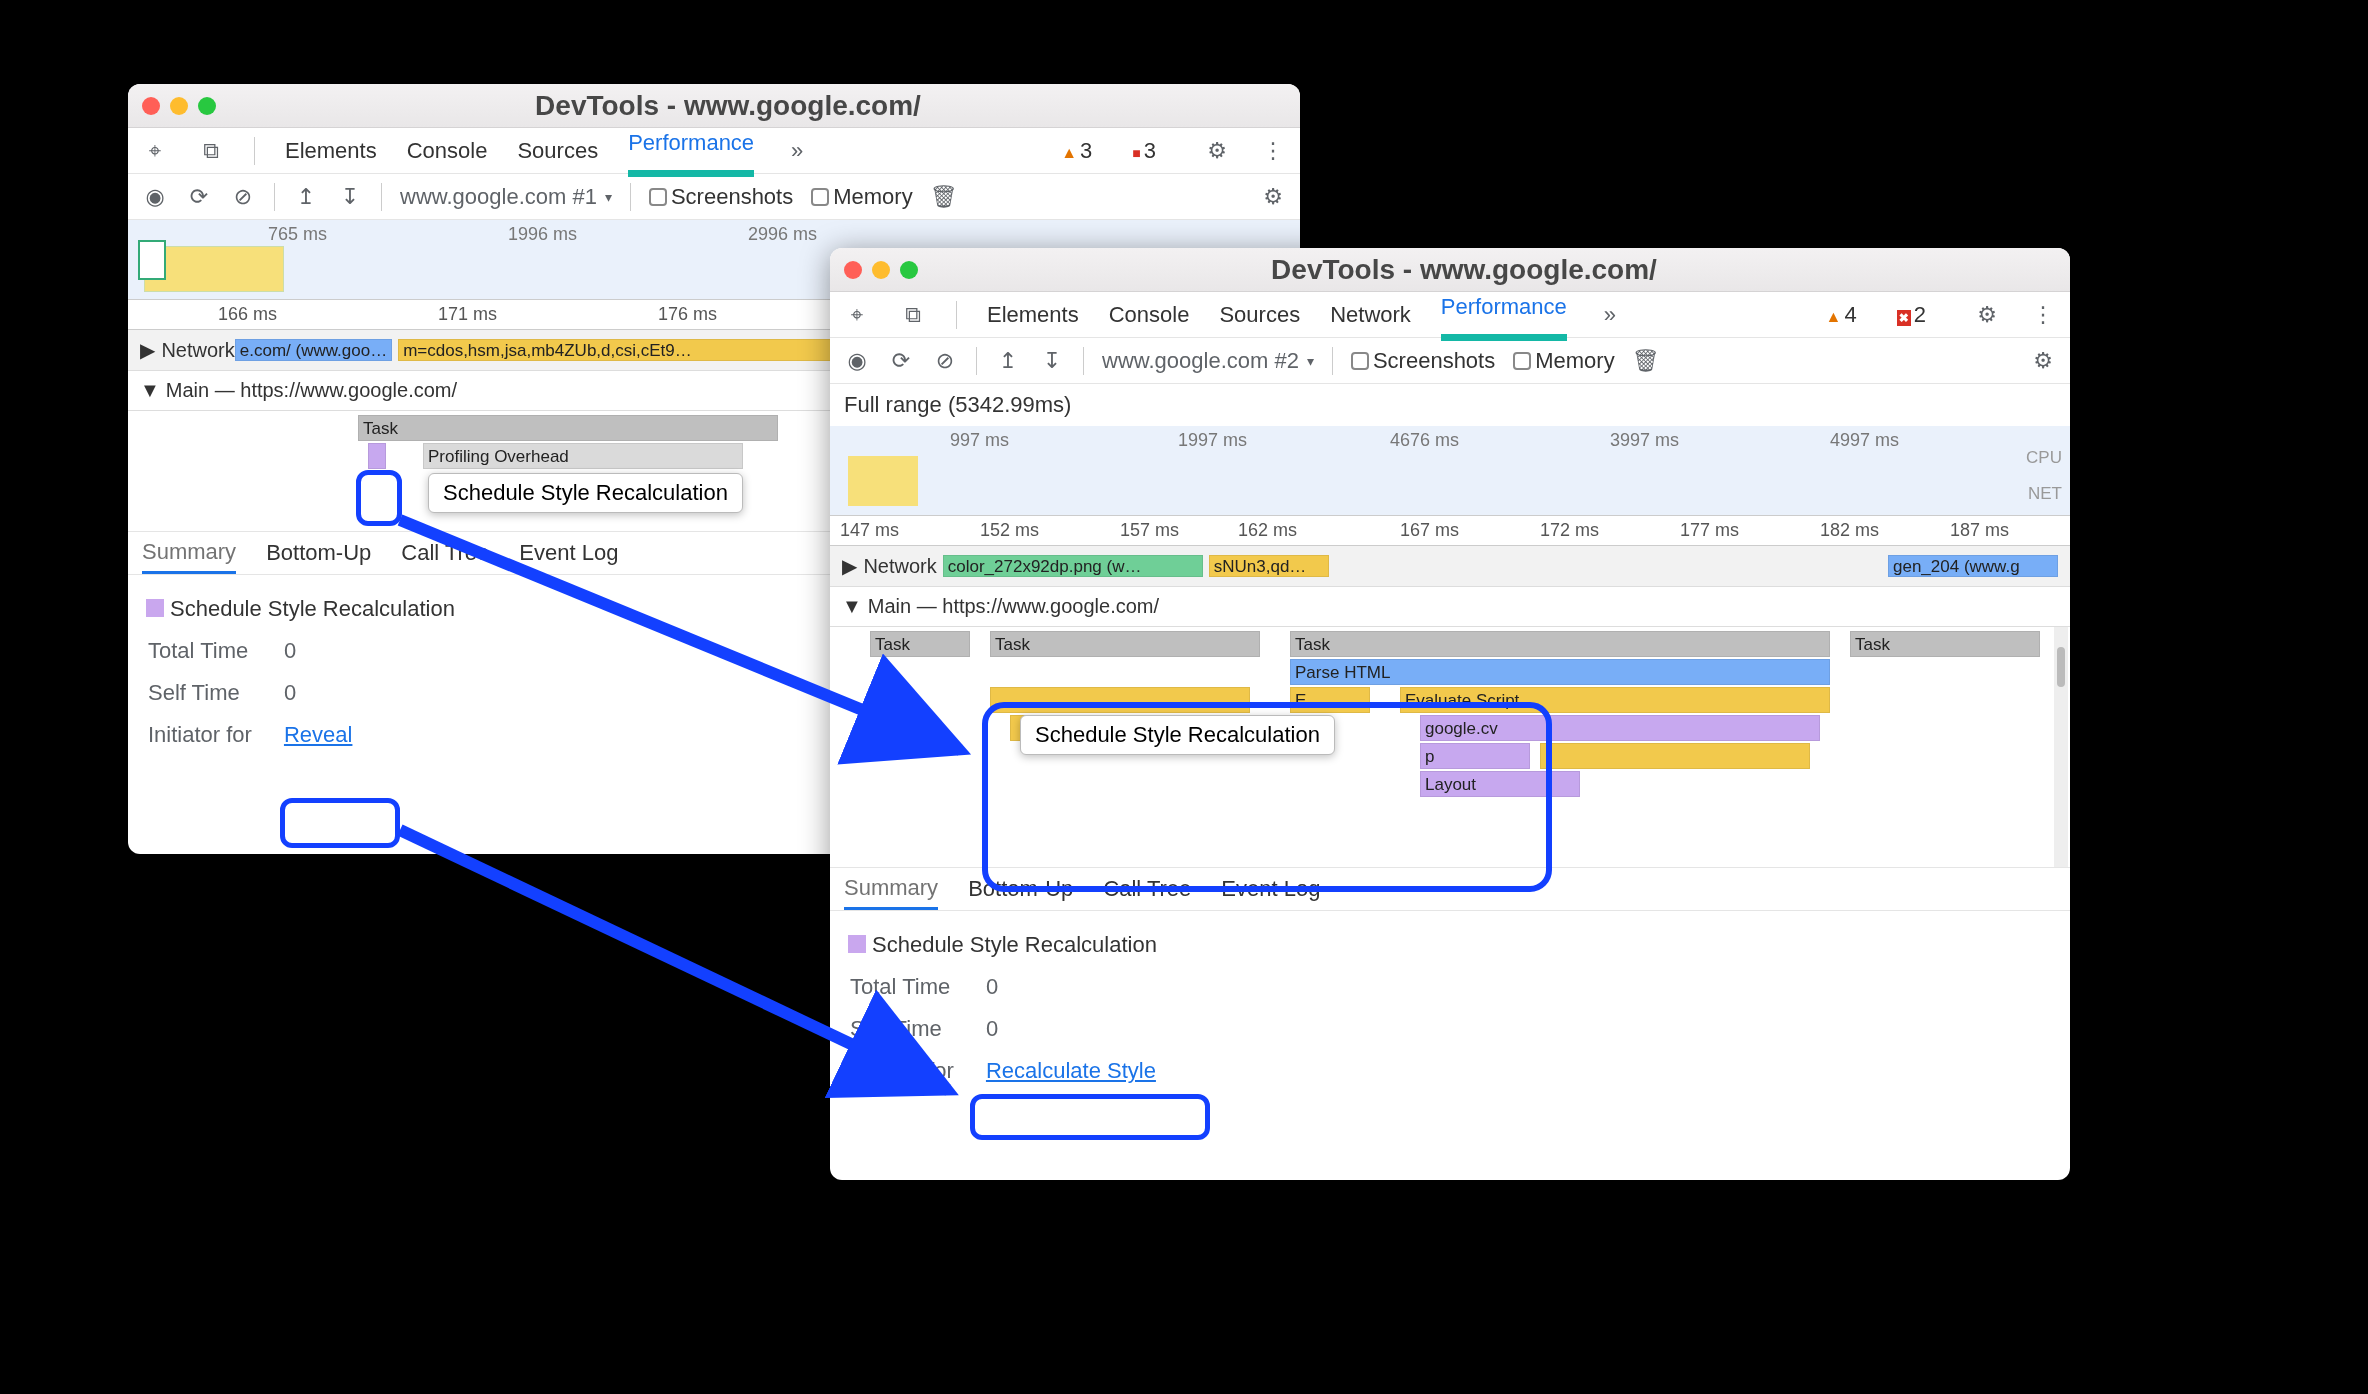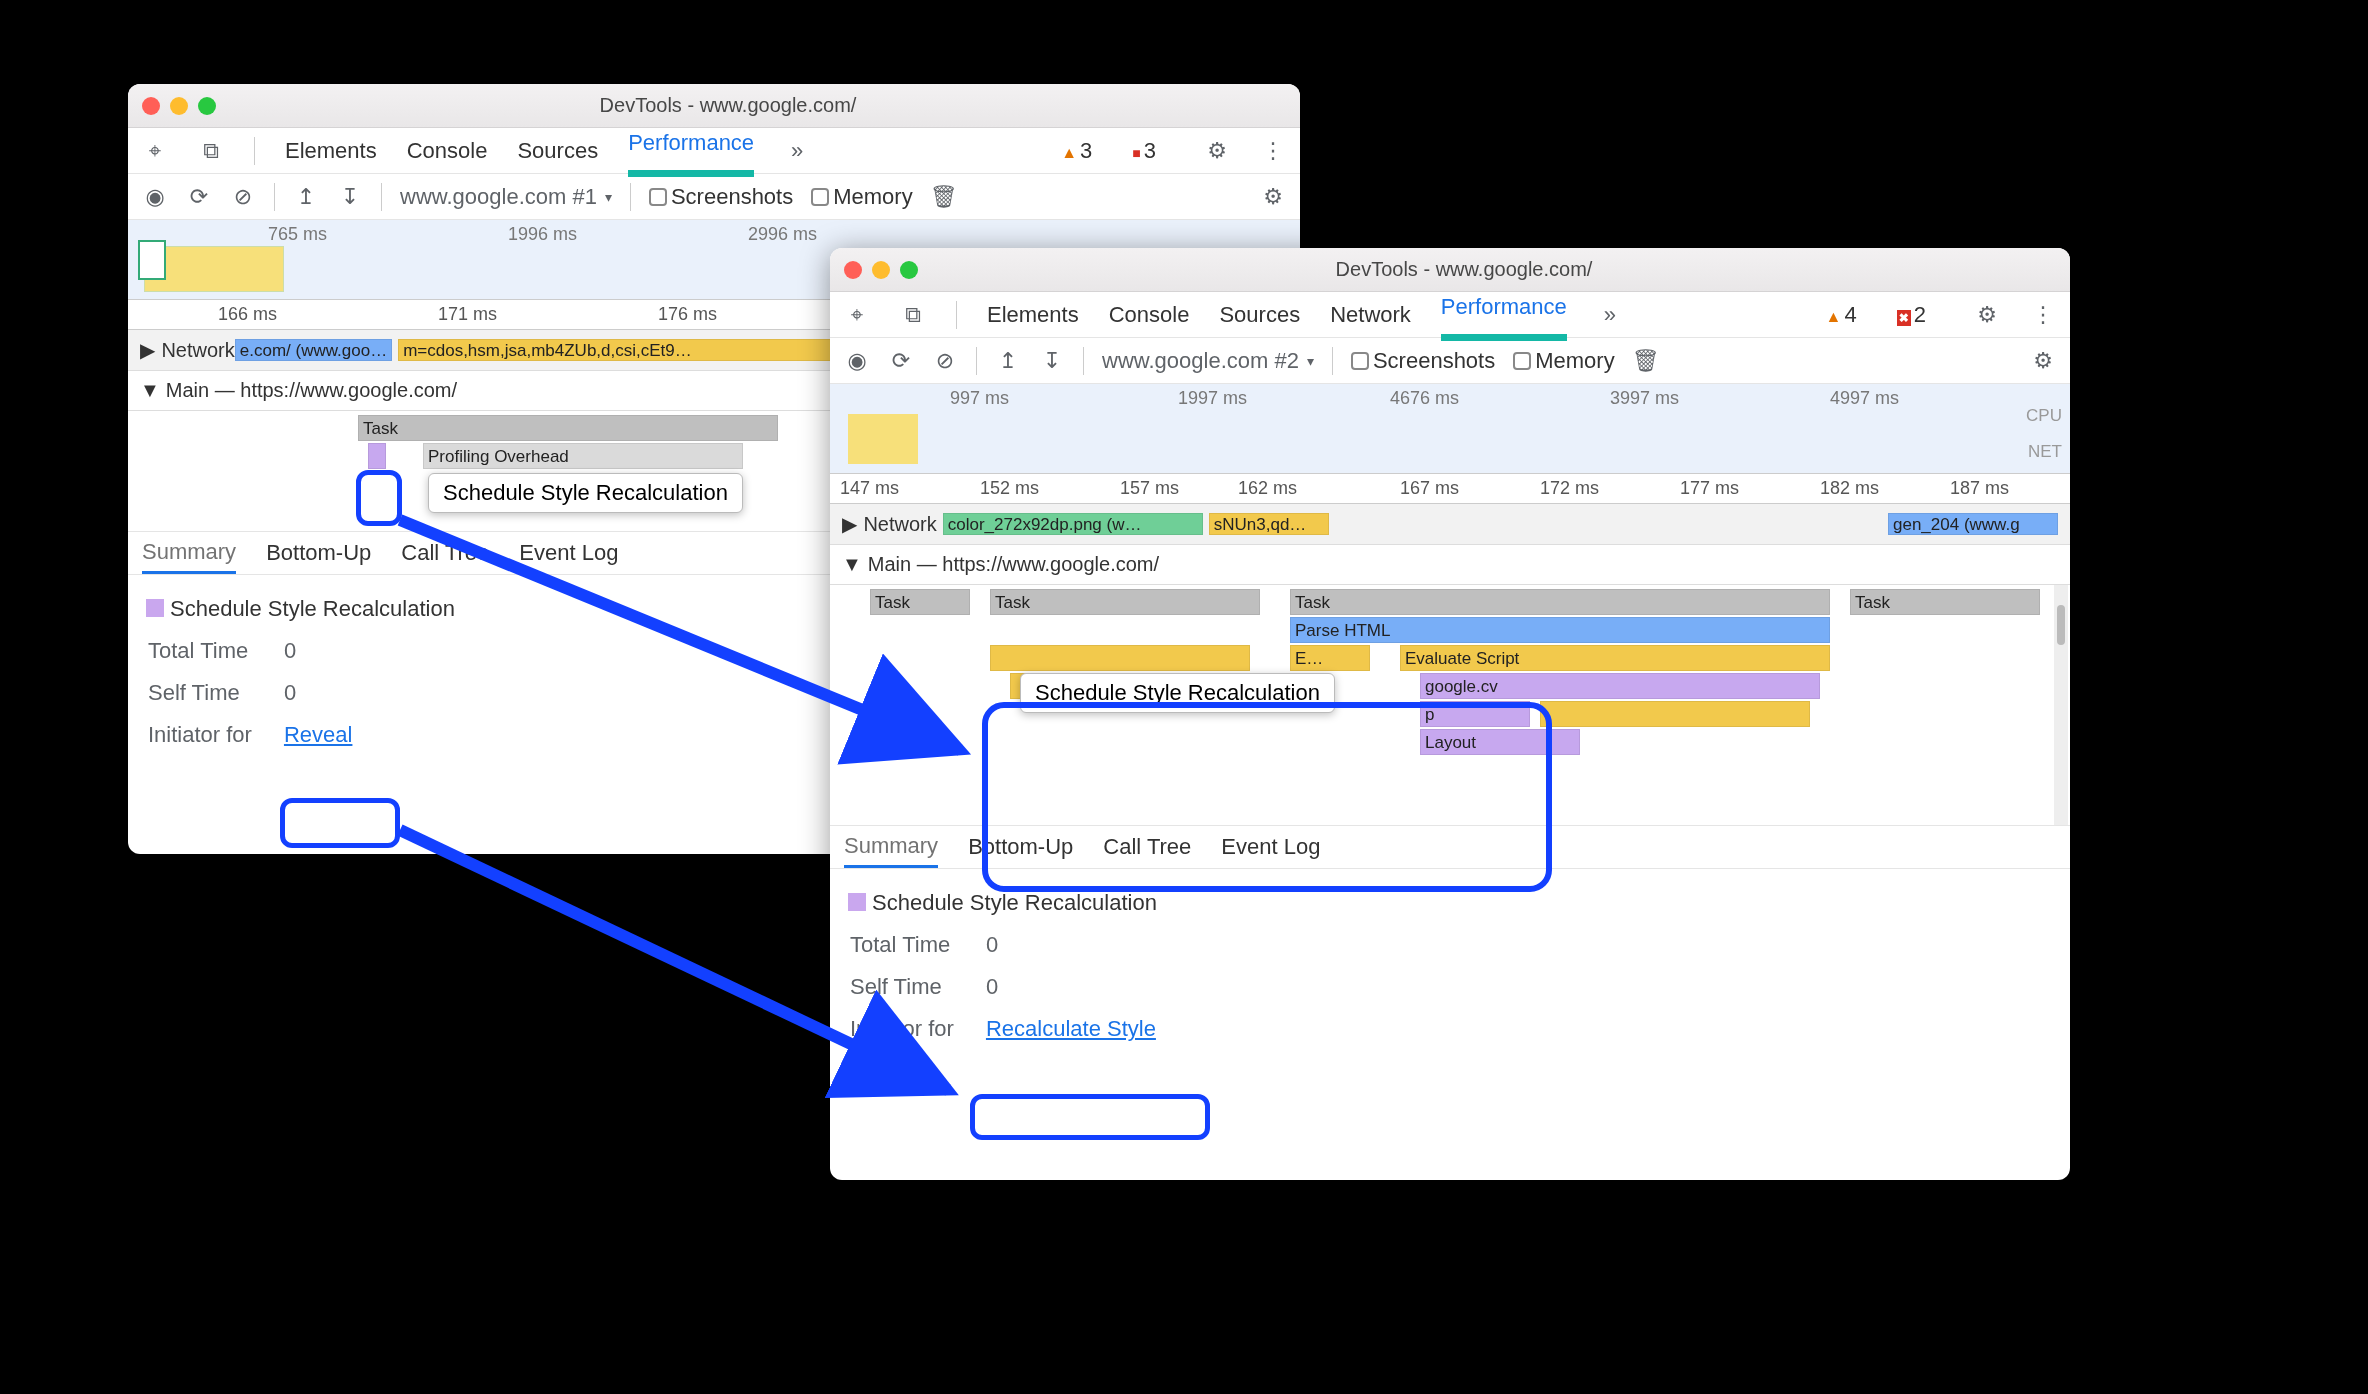--- a/index.html
+++ b/index.html
@@ -2,21 +2,21 @@
 <html><head>
 <meta charset="utf-8">
 <style>
   * { box-sizing: border-box; margin: 0; padding: 0; font-family: -apple-system, "Helvetica Neue", Arial, sans-serif; }
   body { background: #000; width: 2368px; height: 1394px; transform-origin: top left; }
 
   .window { position: absolute; background: #fff; border-radius: 12px; box-shadow: 0 4px 30px rgba(0,0,0,.4); overflow: hidden; }
   #win1 { left: 128px; top: 84px;  width: 1172px; height: 770px; }
   #win2 { left: 830px; top: 248px; width: 1240px; height: 932px; }
 
-  .titlebar { height: 44px; display: flex; align-items: center; padding-left: 14px; background: linear-gradient(#f3f1f2,#e9e7e8); border-bottom:1px solid #d5d3d4; font-size: 20px; font-weight: 400; color:#474747; }
+  .titlebar { height: 44px; display: flex; align-items: center; padding-left: 14px; background: linear-gradient(#f3f1f2,#e9e7e8); border-bottom:1px solid #d5d3d4; font-size: 28px; font-weight: 700; color:#474747; }
   .traffic { display:flex; gap:10px; margin-right: 30px; }
   .dot { width:18px; height:18px; border-radius:50%; }
   .dot.red{background:#ff5f57;} .dot.yel{background:#febc2e;} .dot.grn{background:#28c840;}
   .title-text{ flex:1; text-align:center; margin-right:90px;}
 
   .row { display:flex; align-items:center; height:46px; border-bottom:1px solid #e5e5e5; font-size:22px; color:#333; }
   .tabs-top { gap:30px; padding:0 14px; }
   .tab-top { cursor:pointer; color:#333;}
   .tab-top.active { color:#1a73e8; border-bottom:7px solid #14b8a6; padding-bottom:14px; margin-bottom:-6px;}
   .spacer{flex:1;}
@@ -207,20 +207,21 @@
     <span class="sep"></span>
     <span class="sel">www.google.com #2</span>
     <span class="sep"></span>
     <label><span class="chk"></span><span>Screenshots</span></label>
     <label><span class="chk"></span><span>Memory</span></label>
     <span class="icon">🗑</span>
     <span class="spacer"></span>
     <span class="icon">⚙</span>
   </div>
 
+  <div style="padding:8px 14px; font-size:22px; color:#333;">Full range (5342.99ms)</div>
 
   <div class="overview" style="height:90px;">
     <span class="ov-ticks" style="left:120px;">997 ms</span>
     <span class="ov-ticks" style="left:348px;">1997 ms</span>
     <span class="ov-ticks" style="left:560px;">4676 ms</span>
     <span class="ov-ticks" style="left:780px;">3997 ms</span>
     <span class="ov-ticks" style="left:1000px;">4997 ms</span>
     <span style="position:absolute;right:8px;top:22px;font-size:17px;color:#999;">CPU</span>
     <span style="position:absolute;right:8px;top:58px;font-size:17px;color:#999;">NET</span>
     <div style="position:absolute;left:18px;top:30px;width:70px;height:50px;background:#f7e07a;"></div>

